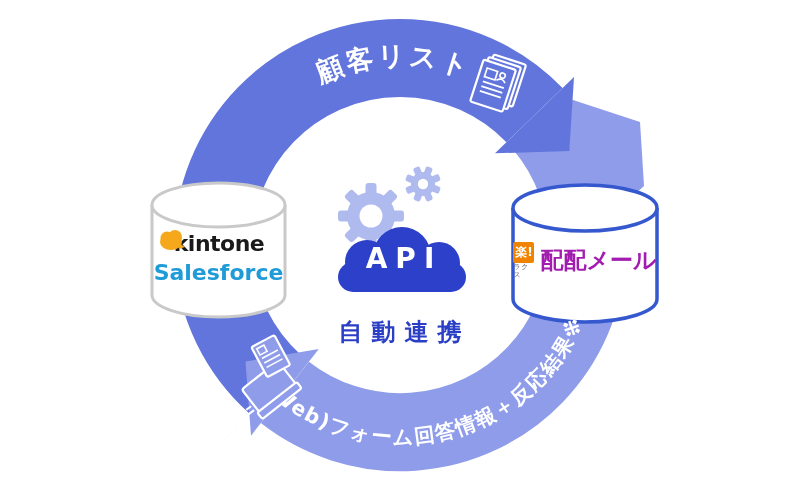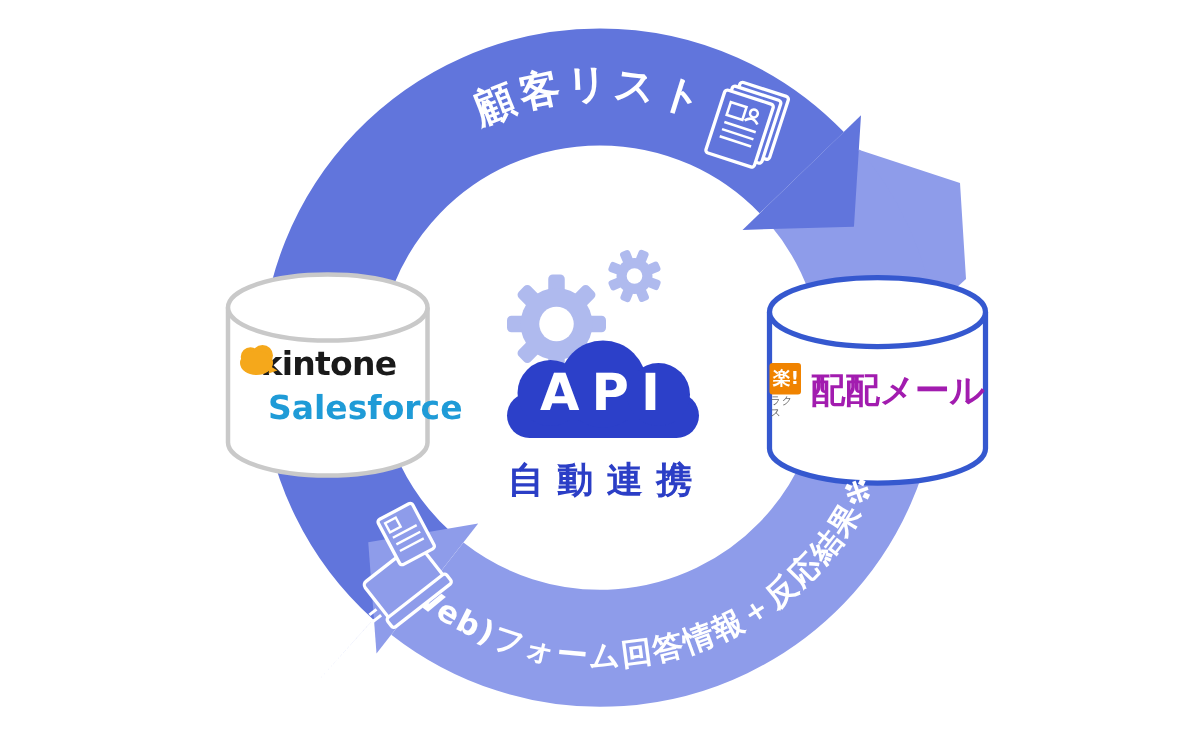--- a/index.html
+++ b/index.html
@@ -3,30 +3,30 @@
 <meta charset="utf-8">
 <style>
   html,body{margin:0;padding:0;background:#fff;}
   body{width:800px;height:500px;position:relative;overflow:hidden;
        font-family:"DejaVu Sans","Liberation Sans",sans-serif;}
   .stage{position:absolute;left:0;top:0;width:800px;height:500px;}
   svg{position:absolute;left:0;top:0;}
   .overlay{position:absolute;z-index:2;}
   .kintone-row{left:158px;top:228px;width:122px;height:30px;display:flex;align-items:center;justify-content:center;gap:5px;}
   .kintone-name{font-size:22px;font-weight:800;color:#1a1a1a;letter-spacing:-0.5px;}
-  .salesforce-name{left:152px;top:260px;width:133px;text-align:center;font-size:22px;font-weight:700;color:#1f9bd7;margin-left:25px;}
+  .salesforce-name{left:152px;top:260px;width:133px;text-align:center;font-size:22px;font-weight:700;color:#1f9bd7;}
   .haihai-row{left:514px;top:242px;width:142px;height:36px;display:flex;align-items:center;justify-content:center;gap:6px;}
   .rakus-badge{width:22px;display:flex;flex-direction:column;align-items:center;}
   .rakus-square{width:21px;height:21px;background:#f08300;color:#fff;font-size:12px;font-weight:800;
                 display:flex;align-items:center;justify-content:center;border-radius:2px;}
   .rakus-sub{font-size:7px;color:#666;line-height:8px;letter-spacing:0.5px;}
   .haihai-name{font-size:23px;font-weight:800;color:#a21caf;white-space:nowrap;}
   .api-label{left:330px;top:242px;width:140px;text-align:center;color:#fff;
-             font-size:34px;font-weight:800;letter-spacing:8px;text-indent:8px;}
-  .hub-caption{left:310px;top:304px;width:180px;text-align:center;color:#2b3ec6;
+             font-size:28px;font-weight:800;letter-spacing:8px;text-indent:8px;}
+  .hub-caption{left:310px;top:316px;width:180px;text-align:center;color:#2b3ec6;
                font-size:24px;font-weight:800;letter-spacing:9px;text-indent:9px;}
   .arc-text{fill:#ffffff;font-weight:700;}
 </style>
 </head>
 <body>
 
 <div class="stage">
 <svg width="800" height="500" viewBox="0 0 800 500">
   <defs>
     <path id="topTextPath" d="M226.1 198.4 A180 180 0 0 1 570.2 186.4"></path>

